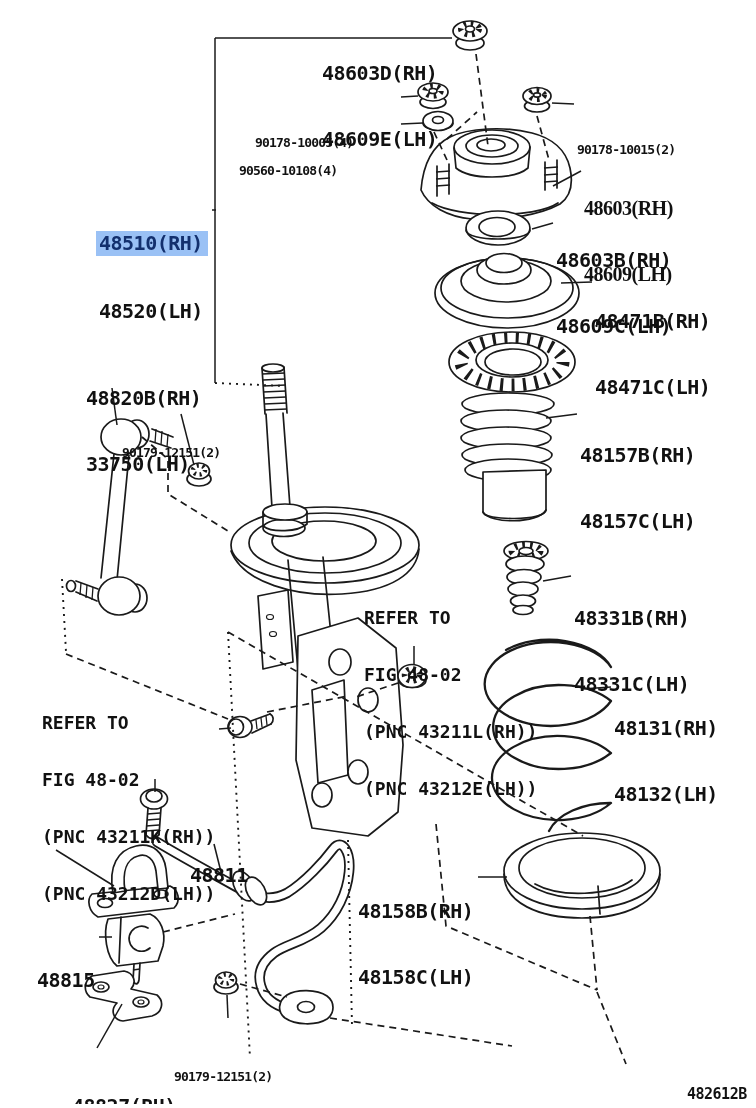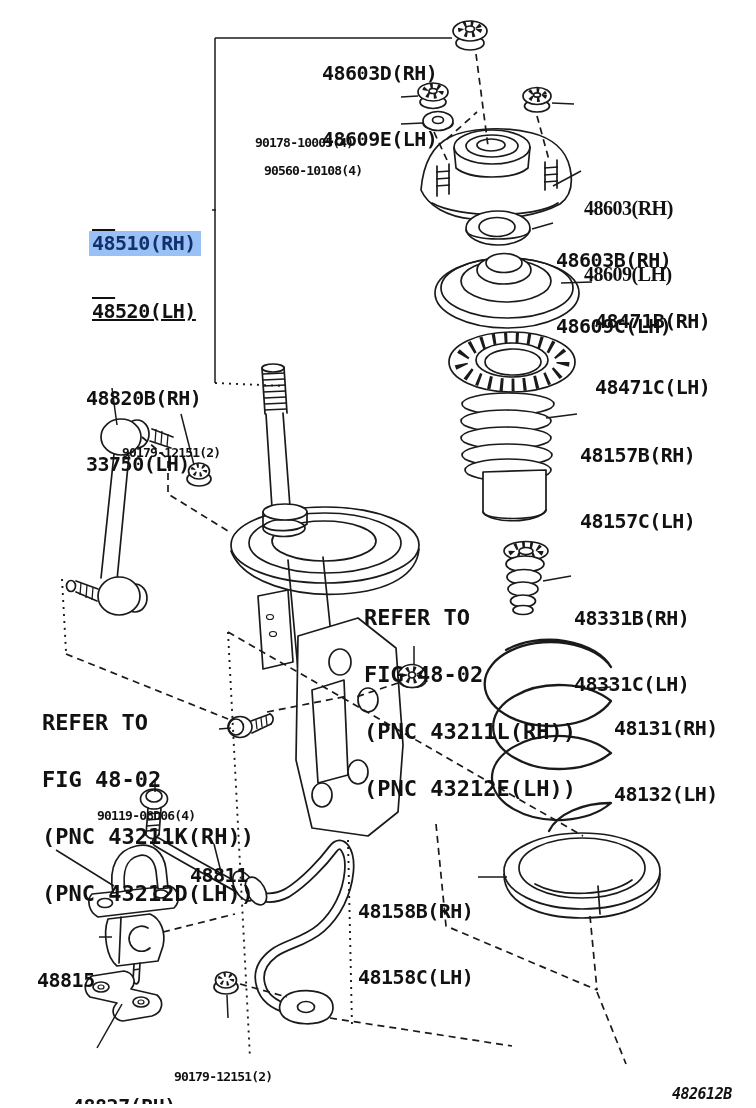--- a/index.html
+++ b/index.html
@@ -19,21 +19,21 @@
   .ring{ fill:none; stroke:#1a1a1a; }
   .bar-o{ fill:none; stroke:#1a1a1a; stroke-width:10.5; stroke-linecap:round; }
   .bar-i{ fill:none; stroke:#ffffff; stroke-width:7;   stroke-linecap:round; }
   
   .lbl {
     position:absolute; font-weight:bold; font-size:20px; line-height:22px;
     letter-spacing:-0.5px; color:#111; white-space:pre;
   }
   .lbl .line { display:block; }
   .num  { font-size:13px; letter-spacing:-0.8px; }
-  .small{ font-size:22px; line-height:19px; letter-spacing:0; }
+  .small{ font-size:18px; line-height:19px; letter-spacing:0; }
   .code { font-size:15px; letter-spacing:-0.5px; font-weight:bold; }
   .hl {
     display:inline-block; background:var(--hl-bg,#9ac1f5); color:var(--hl-text,#122e6b);
     padding:1px 5px 2px 3px; margin:-1px 0 0 -3px;
   }
 </style>
 </head>
 <body>
 
 <div class="stage">
@@ -290,31 +290,34 @@
 
 <div class="lbl" style="left:322px; top:18px;">
   <span class="line">48603D(RH)</span>
   <span class="line">48609E(LH)</span>
 </div>
 
 <div class="lbl num" style="left:255px; top:88px;">
   <span class="line">90178-10005(4)</span>
 </div>
 
-<div class="lbl num" style="left:264px; top:116px;">
+<div class="lbl num" style="left:239px; top:116px;">
   <span class="line">90560-10108(4)</span>
 </div>
 
+<div class="lbl num" style="left:577px; top:95px;">
+  <span class="line">90178-10015(2)</span>
+</div>
 
 <div class="lbl" style="left:584px; top:153px;font-family:Liberation Serif, serif;">
   <span class="line">48603(RH)</span>
   <span class="line">48609(LH)</span>
 </div>
 
-<div class="lbl" style="left:92px; top:188px;text-decoration:underline;">
+<div class="lbl" style="left:99px; top:188px;">
   <span class="line"><span class="hl">48510(RH)</span></span>
   <span class="line">48520(LH)</span>
 </div>
 
 <div class="lbl" style="left:556px; top:205px;">
   <span class="line">48603B(RH)</span>
   <span class="line">48609C(LH)</span>
 </div>
 
 <div class="lbl" style="left:595px; top:266px;text-align:center;">
@@ -353,23 +356,20 @@
   <span class="line">48132(LH)</span>
 </div>
 
 <div class="lbl small" style="left:42px; top:675px;">
   <span class="line">REFER TO</span>
   <span class="line">FIG 48-02</span>
   <span class="line">(PNC 43211K(RH))</span>
   <span class="line">(PNC 43212D(LH))</span>
 </div>
 
-<div class="lbl num" style="left:97px; top:761px;">
-  <span class="line">90119-08D06(4)</span>
-</div>
 
 
 <div class="lbl" style="left:190px; top:820px;">
   <span class="line">48811</span>
 </div>
 
 <div class="lbl" style="left:358px; top:856px;">
   <span class="line">48158B(RH)</span>
   <span class="line">48158C(LH)</span>
 </div>
@@ -380,15 +380,15 @@
 
 <div class="lbl num" style="left:174px; top:1022px;">
   <span class="line">90179-12151(2)</span>
 </div>
 
 <div class="lbl" style="left:72px; top:1051px;">
   <span class="line">48827(RH)</span>
   
 </div>
 
-<div class="lbl code" style="left:672px; top:1083px;font-style:italic;">482612B</div>
+<div class="lbl code" style="left:687px; top:1083px;">482612B</div>
 
 </div>
 
 </body></html>

